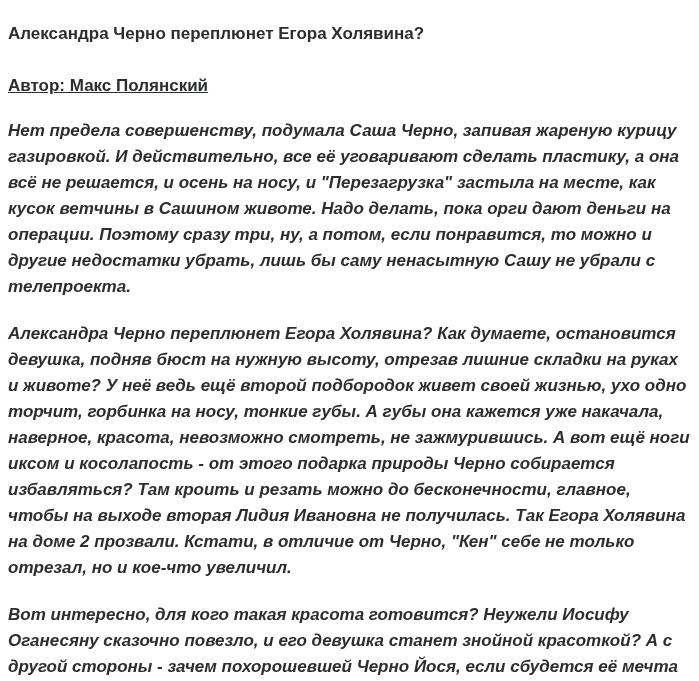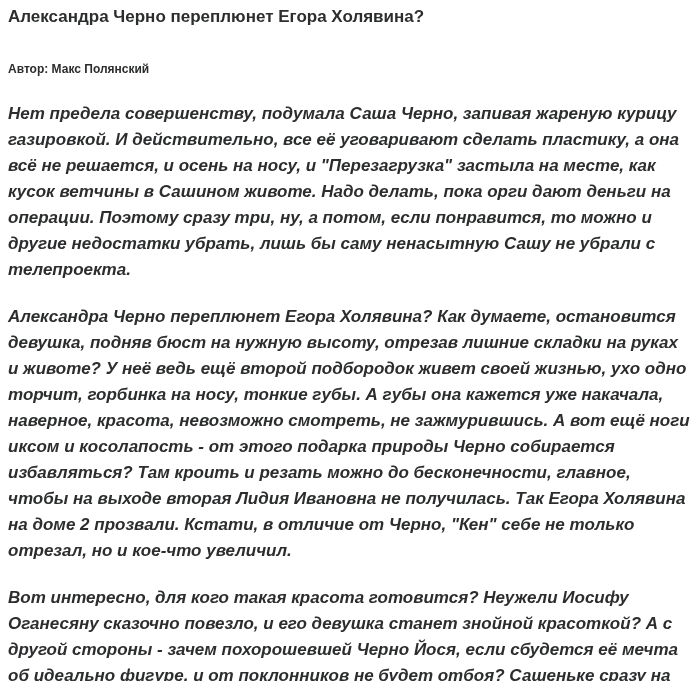--- a/index.html
+++ b/index.html
@@ -17,27 +17,28 @@
     box-sizing: border-box;
     width: 699px;
     height: 681px;
     padding: 4px 6px 4px 8px;
     color: #2c2d2e;
   }
   .article-title {
     font-size: 17px;
     line-height: 26px;
     font-weight: 700;
-    margin: 0 0 26px 0;
+    margin: 17px 0 26px 0;
   }
   .article-author {
-    font-size: 12px;
+    font-size: 17px;
     line-height: 26px;
     font-weight: 700;
     margin: 0 0 19px 0;
+    text-decoration: underline;
   }
   .article-paragraph {
     font-size: 17px;
     line-height: 26px;
     font-weight: 700;
     margin: 0 0 21px 0;
     letter-spacing: 0;
     font-style: italic;
   }
   .article-paragraph:last-child {

